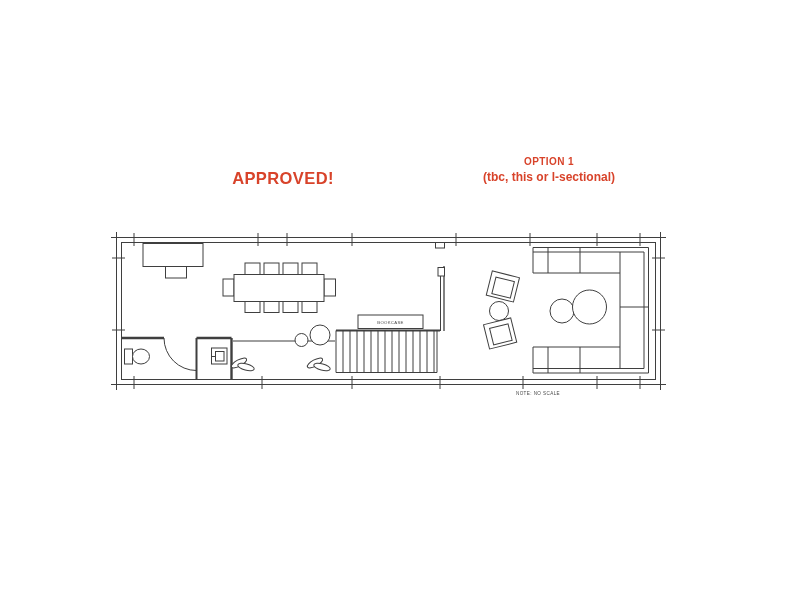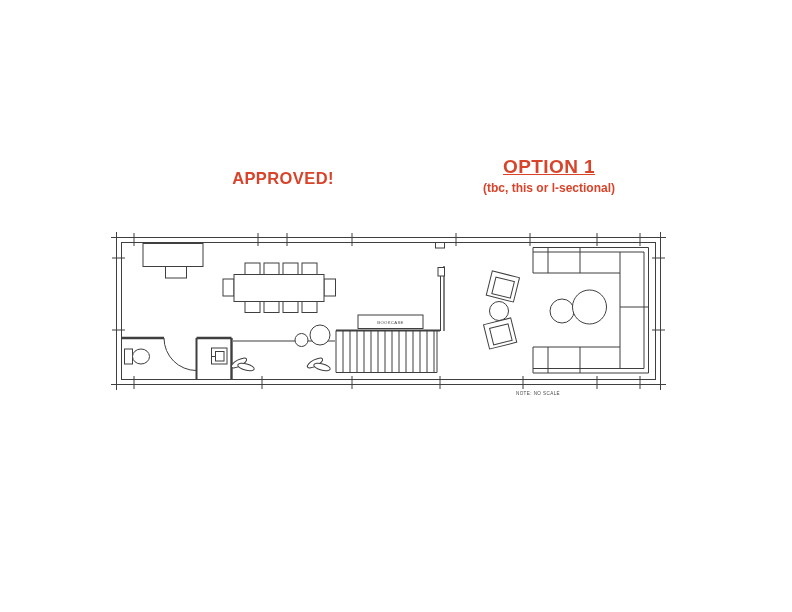--- a/index.html
+++ b/index.html
@@ -1,21 +1,21 @@
 <!DOCTYPE html>
 <html style="--accent: #d8432a;"><head>
 <meta charset="utf-8">
 <style>
   html,body{margin:0;padding:0;background:#fff;}
   .page{position:relative;width:792px;height:476px;background:#fff;overflow:hidden;
         font-family:"Liberation Sans",sans-serif;padding-left:24px;}
   .annotation{position:absolute;color:var(--accent,#d8432a);font-weight:bold;text-align:center;}
   .approved{left:183px;top:169px;width:200px;font-size:16.5px;letter-spacing:.4px;}
   .option{left:438px;top:156px;width:222px;}
-  .option-title{font-size:19px;letter-spacing:.4px;color:var(--accent,#d8432a);font-weight:bold;text-decoration:underline;}
+  .option-title{font-size:10px;letter-spacing:.4px;color:var(--accent,#d8432a);font-weight:bold;}
   .option-sub{font-size:12px;margin-top:3px;color:var(--accent,#d8432a);font-weight:bold;}
   .plan{position:absolute;left:105px;top:228px;}
   .plan text{font-family:"Liberation Sans",sans-serif;fill:#4a4a4a;}
   .titleblock-text{position:absolute;color:#555;white-space:pre;}
   .drawing-title{left:132px;top:549px;font-size:13px;letter-spacing:1.9px;font-weight:bold;}
   .drawing-scale{left:132px;top:571px;font-size:13px;letter-spacing:1.3px;}
   .rule{position:absolute;height:1.5px;background:#8a8a8a;}
   .rule1{left:130px;top:565px;width:430px;}
   .rule2{left:130px;top:587px;width:428px;}
   .logo-name{position:absolute;left:30px;top:528px;font-family:"DejaVu Serif",serif;

